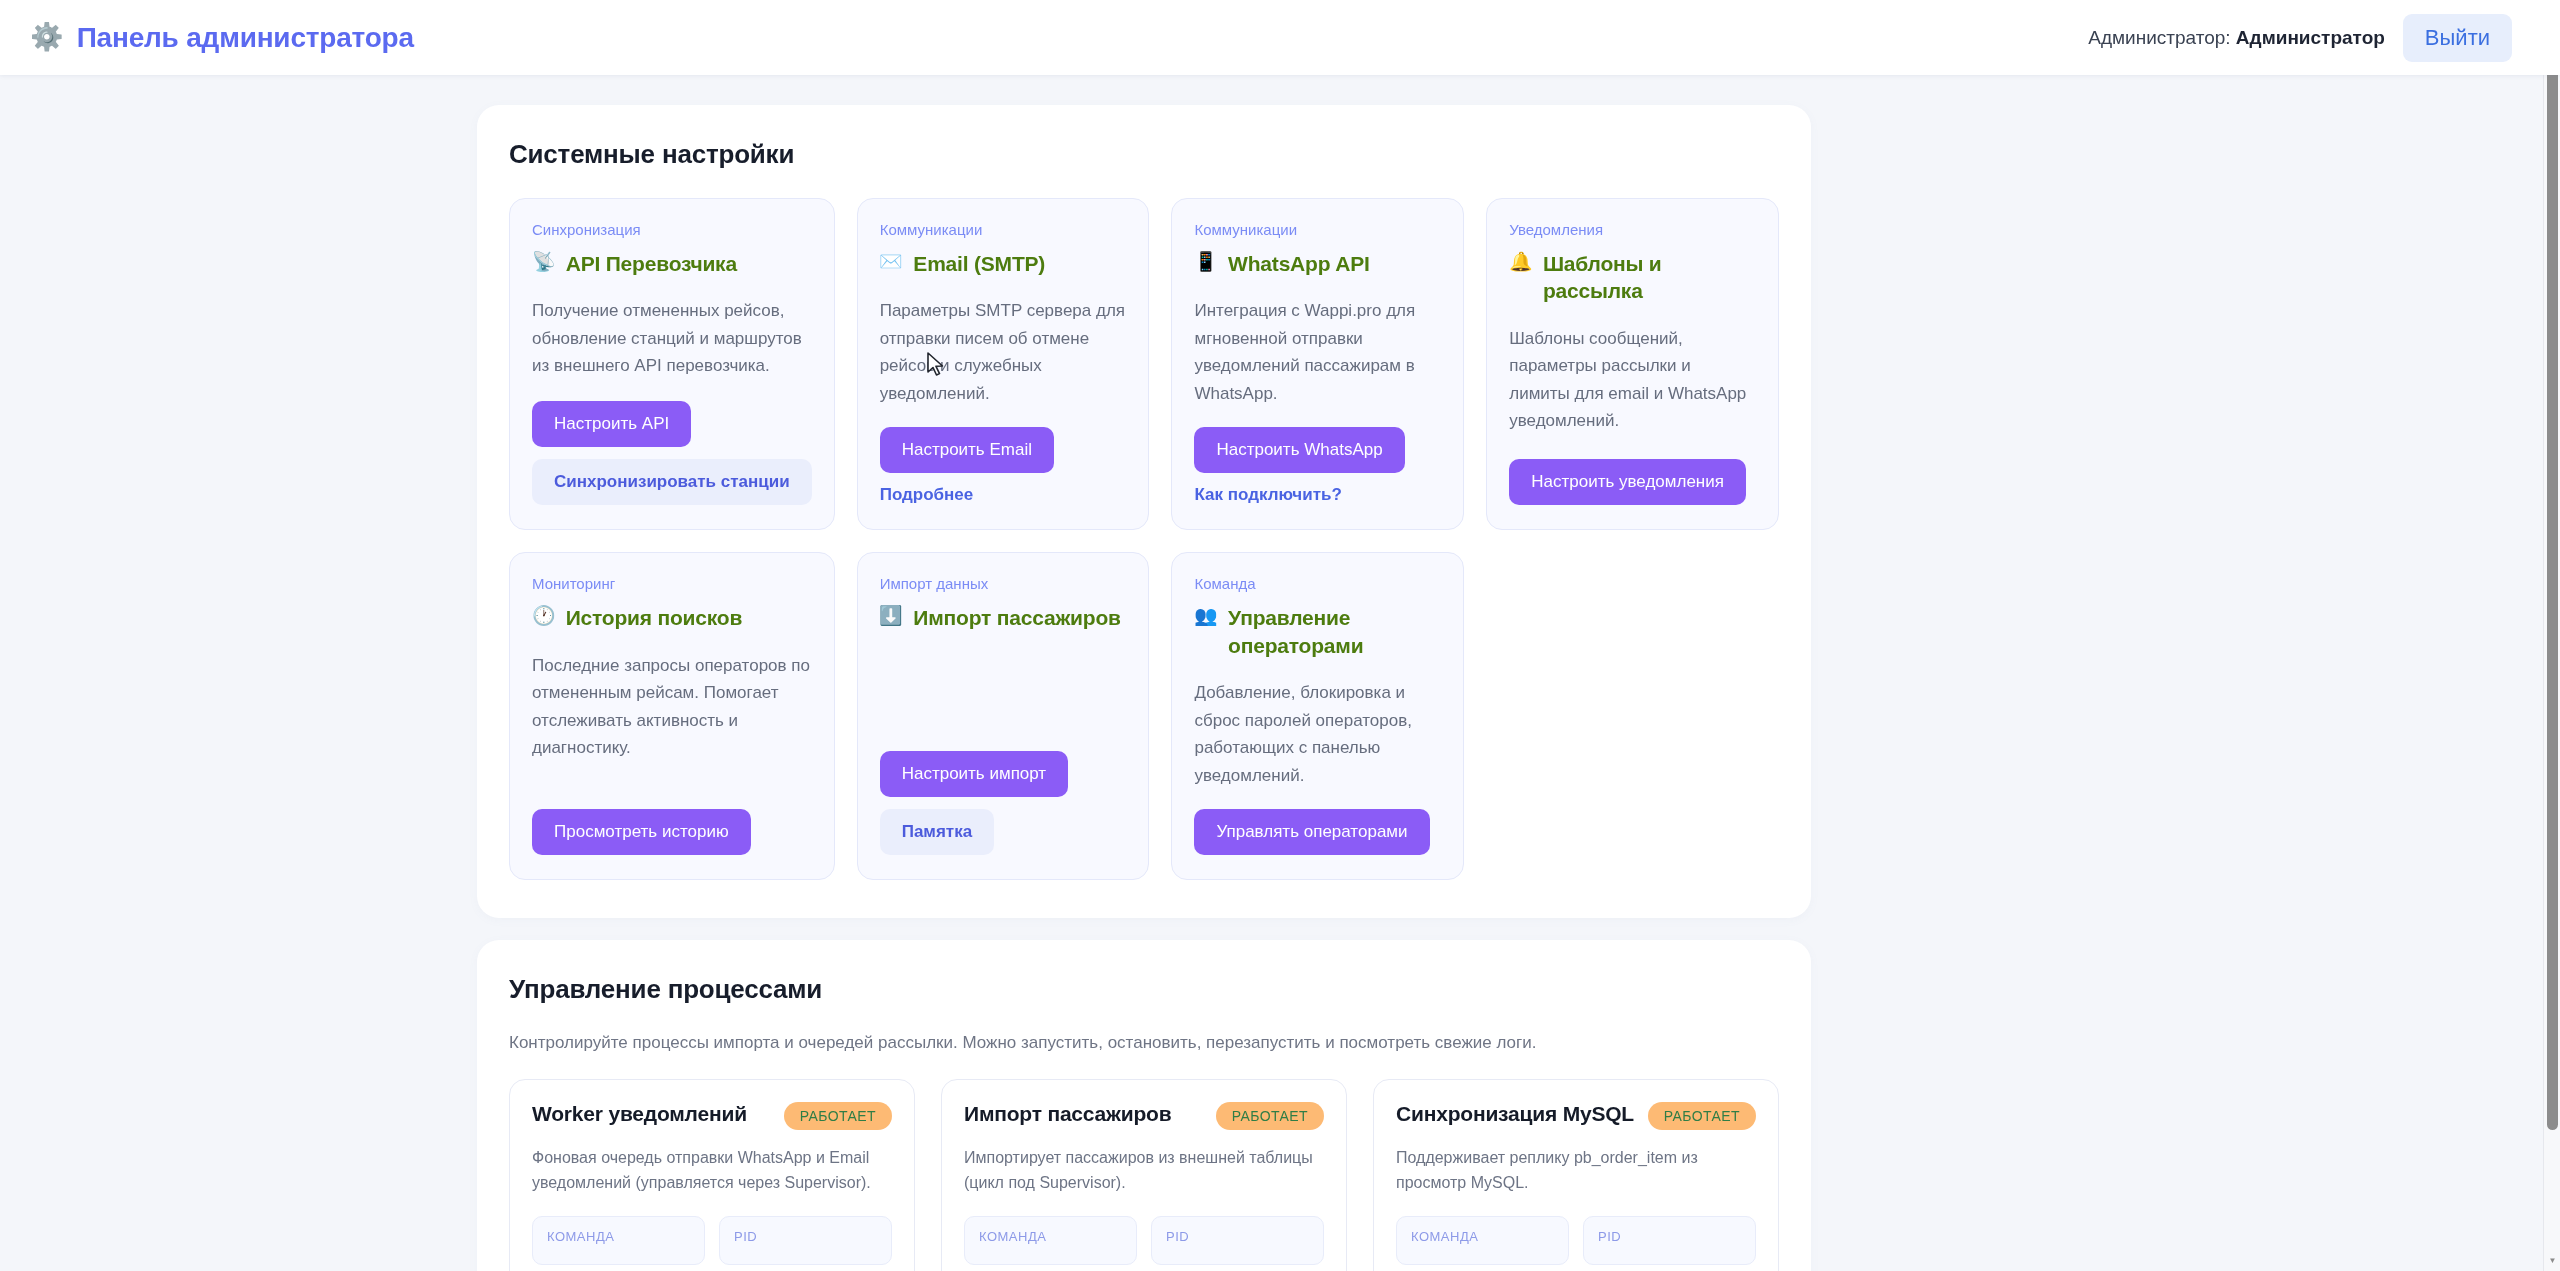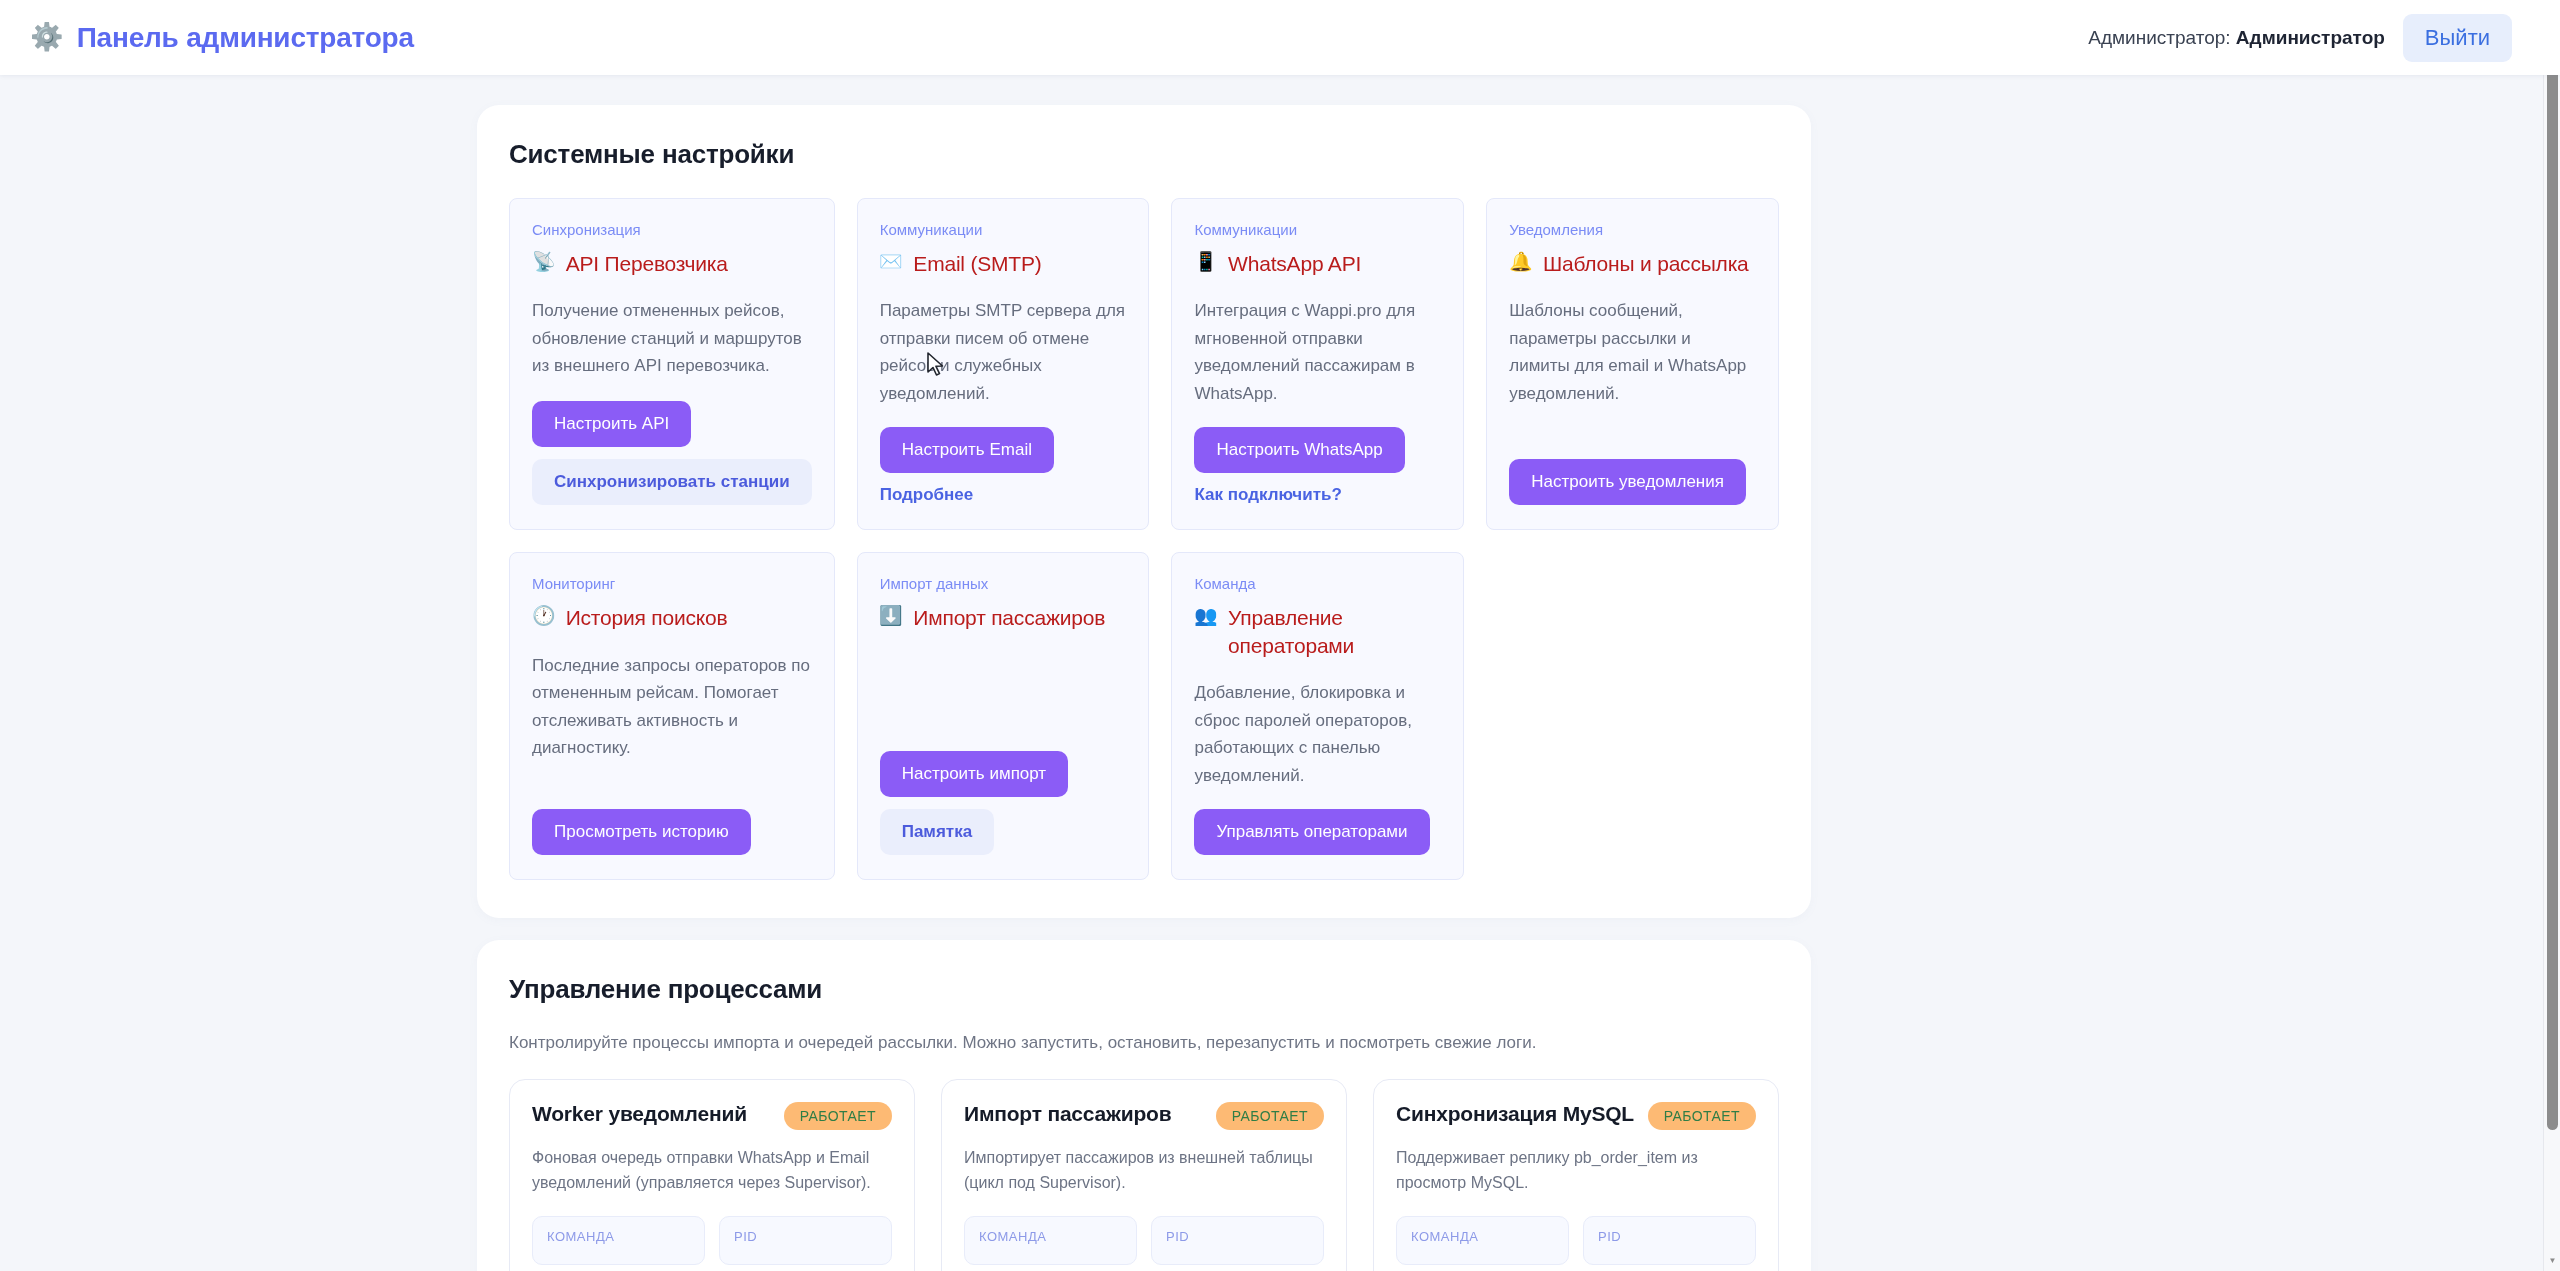--- a/index.html
+++ b/index.html
@@ -72,41 +72,41 @@
     font-size: 17px;
     color: #6f7585;
     margin: 16px 0 26px 0;
   }
 
   
   .grid4 { display: grid; grid-template-columns: repeat(4, 1fr); gap: 22px; }
   .scard {
     background: #f8f9ff;
     border: 1px solid #e4e8fa;
-    border-radius: 8px;
+    border-radius: 16px;
     padding: 22px 22px 24px 22px;
     display: flex;
     flex-direction: column;
   }
   .scard-cat {
     font-size: 15px;
     color: #7b8cf5;
     margin-bottom: 12px;
   }
   .scard-head {
     display: flex;
     align-items: flex-start;
     gap: 10px;
     margin-bottom: 20px;
   }
   .scard-emoji { font-size: 19px; line-height: 1.3; flex: none; }
   .scard-title {
     font-size: 21px;
-    font-weight: 400;
-    color: #b91c1c;
+    font-weight: 700;
+    color: #4d7c0f;
     line-height: 1.3;
     letter-spacing: -0.2px;
   }
   .scard-desc {
     font-size: 17px;
     color: #666d7e;
     line-height: 1.62;
     margin-bottom: 20px;
   }
   .scard-actions {

